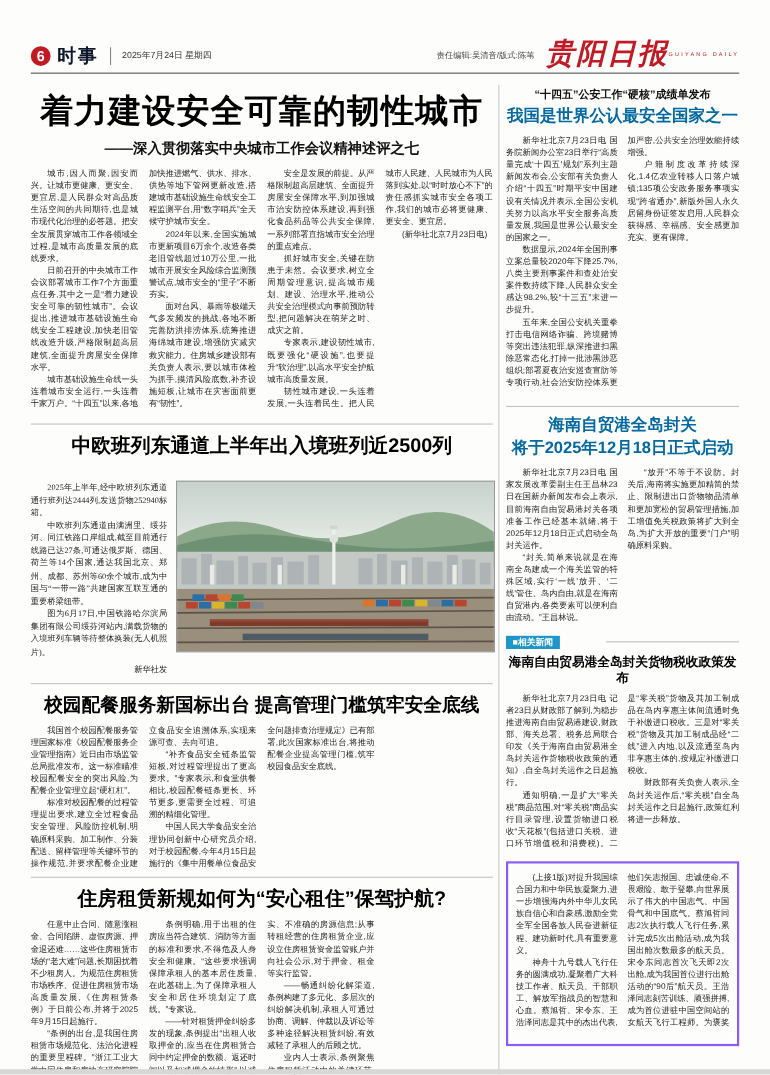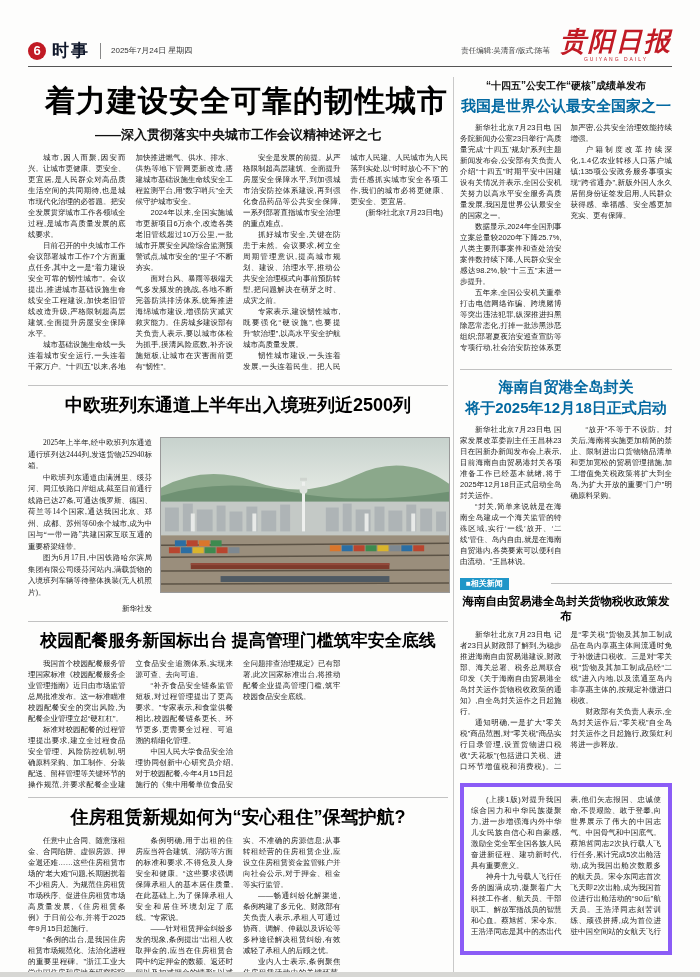--- a/index.html
+++ b/index.html
@@ -10,33 +10,33 @@
   
   .hdr{display:flex;justify-content:space-between;align-items:flex-end;height:34px;}
   .hdr-left{display:flex;align-items:center;gap:6px;}
   .badge{width:18px;height:18px;border-radius:50%;background:var(--brand_red);color:#fff;
          font-weight:bold;font-size:13px;display:flex;align-items:center;justify-content:center;}
   .section-name{font-size:17px;font-weight:900;letter-spacing:2px;color:#0f172a;}
   .hdr-vline{width:1px;height:16px;background:#888;margin:0 4px;}
   .hdr-date{font-size:8px;color:#333;}
   .hdr-right{display:flex;align-items:flex-end;gap:10px;}
   .editor-line{font-size:7.5px;color:#444;margin-bottom:6px;}
-  .masthead-wrap{display:flex;flex-direction:column;align-items:center;line-height:1;}
+  .masthead-wrap{display:flex;flex-direction:row;align-items:center;line-height:1;}
   .masthead{font-family:"Liberation Serif","DejaVu Serif",serif;font-style:italic;
             font-weight:900;font-size:26px;color:var(--brand_red);letter-spacing:2px;}
   .masthead-en{font-size:5px;color:var(--brand_red);letter-spacing:2px;margin-top:2px;}
   .hdr-rule{height:1px;background:#555;margin-top:4px;}
 
   
   .main{display:flex;margin-top:10px;}
   .left-region{width:420px;}
   .v-rule{width:1px;background:#c9c9c9;margin:0 6px 0 5px;}
   .right-region{width:212px;}
 
-  .hl-main{font-size:30px;font-weight:900;text-align:right;letter-spacing:1px;color:#000;margin:4px 0 2px;}
+  .hl-main{font-size:30px;font-weight:900;text-align:center;letter-spacing:1px;color:#000;margin:4px 0 2px;}
   .hl-sub{font-size:13px;font-weight:bold;text-align:center;color:#111;margin:4px 0 8px;}
   .hl-sec{font-size:18px;font-weight:900;text-align:center;color:#000;margin:6px 0;}
   .hl-sec2{font-size:17px;font-weight:900;text-align:center;color:#000;margin:6px 0;}
   .kicker{font-size:10px;font-weight:bold;text-align:center;color:#111;margin:2px 0 3px;}
   .hl-right{font-size:15px;font-weight:900;text-align:center;color:#0369a1;margin:2px 0 6px;line-height:1.35;}
   .hl-right2{font-size:11.5px;font-weight:900;text-align:center;color:#000;margin:4px 0 5px;}
 
   .body-cols p{margin:0;text-indent:2em;font-size:7.5px;line-height:11px;text-align:justify;color:#1c1c1c;}
   .cols-4{column-count:4;column-gap:10px;column-fill:auto;overflow:hidden;}
   .cols-2{column-count:2;column-gap:9px;column-fill:auto;overflow:hidden;}
@@ -53,21 +53,21 @@
   .credit{text-align:right;font-size:7.5px;margin-top:6px;font-family:"Liberation Serif","DejaVu Serif",serif;}
   .photo{width:288px;height:154px;flex:none;border:1px solid #999;background:#cfd6cd;}
 
   
   .tag-row{display:flex;align-items:center;margin:6px 0 2px;gap:38px;}
   .tag{background:var(--tag_blue);color:#fff;font-size:8px;font-weight:bold;
        padding:2px 6px;line-height:1;flex:none;}
   .tag-line{flex:1;height:1px;background:#bfbfbf;margin-left:4px;}
 
   
-  .cont-box{border:4px solid #8b5cf6;padding:7px 7px;margin-top:8px;height:150px;overflow:hidden;}
+  .cont-box{border:2px solid #8b5cf6;padding:7px 7px;margin-top:8px;height:150px;overflow:hidden;}
   .cont-box .cols-2{height:100%;}
 
   .page-edge{position:absolute;left:0;bottom:0;width:700px;height:5px;background:#d7d7d4;}
 </style>
 </head>
 <body>
 
 <div class="page">
   <div class="inner">
 
@@ -213,21 +213,21 @@
         <div class="divider"></div>
 
         <article>
           <h2 class="hl-sec">住房租赁新规如何为“安心租住”保驾护航?</h2>
           <div class="body-cols cols-4 h-d">
               <p>任意中止合同、随意涨租金、合同陷阱、虚假房源、押金退还难……这些住房租赁市场的“老大难”问题,长期困扰着不少租房人。为规范住房租赁市场秩序、促进住房租赁市场高质量发展,《住房租赁条例》于日前公布,并将于2025年9月15日起施行。</p>
               <p>“条例的出台,是我国住房租赁市场规范化、法治化进程的重要里程碑。”浙江工业大学中国住房和房地产研究院院长虞晓芬表示,条例将更好地规范租赁关系,保障当事人合法权益。</p>
               <p>条例明确,用于出租的住房应当符合建筑、消防等方面的标准和要求,不得危及人身安全和健康。“这些要求强调保障承租人的基本居住质量,在此基础上,为了保障承租人安全和居住环境划定了底线。”专家说。</p>
               <p>——针对租赁押金纠纷多发的现象,条例提出“出租人收取押金的,应当在住房租赁合同中约定押金的数额、返还时间以及扣减押金的情形”,以减少承租人的损失和担忧。</p>
               <p>——针对虚假房源等失信行为,条例明确不得发布不真实、不准确的房源信息;从事转租经营的住房租赁企业,应设立住房租赁资金监管账户并向社会公示,对于押金、租金等实行监管。</p>
-              <p>——畅通纠纷化解渠道,条例构建了多元化、财政部有关负责人表示,承租人可通过协商、调解、仲裁以及诉讼等多种途径解决租赁纠纷,有效减轻了承租人的后顾之忧。</p>
+              <p>——畅通纠纷化解渠道,条例构建了多元化、多层次的纠纷解决机制,承租人可通过协商、调解、仲裁以及诉讼等多种途径解决租赁纠纷,有效减轻了承租人的后顾之忧。</p>
               <p>业内人士表示,条例聚焦住房租赁活动中的关键环节,回应了社会关切,随着配套政策陆续落地,将为“安心租住”提供更有力的制度保障。</p>
             </div>
         </article>
       </section>
 
       <div class="v-rule"></div>
 
       <section class="right-region">
 
         <article>

